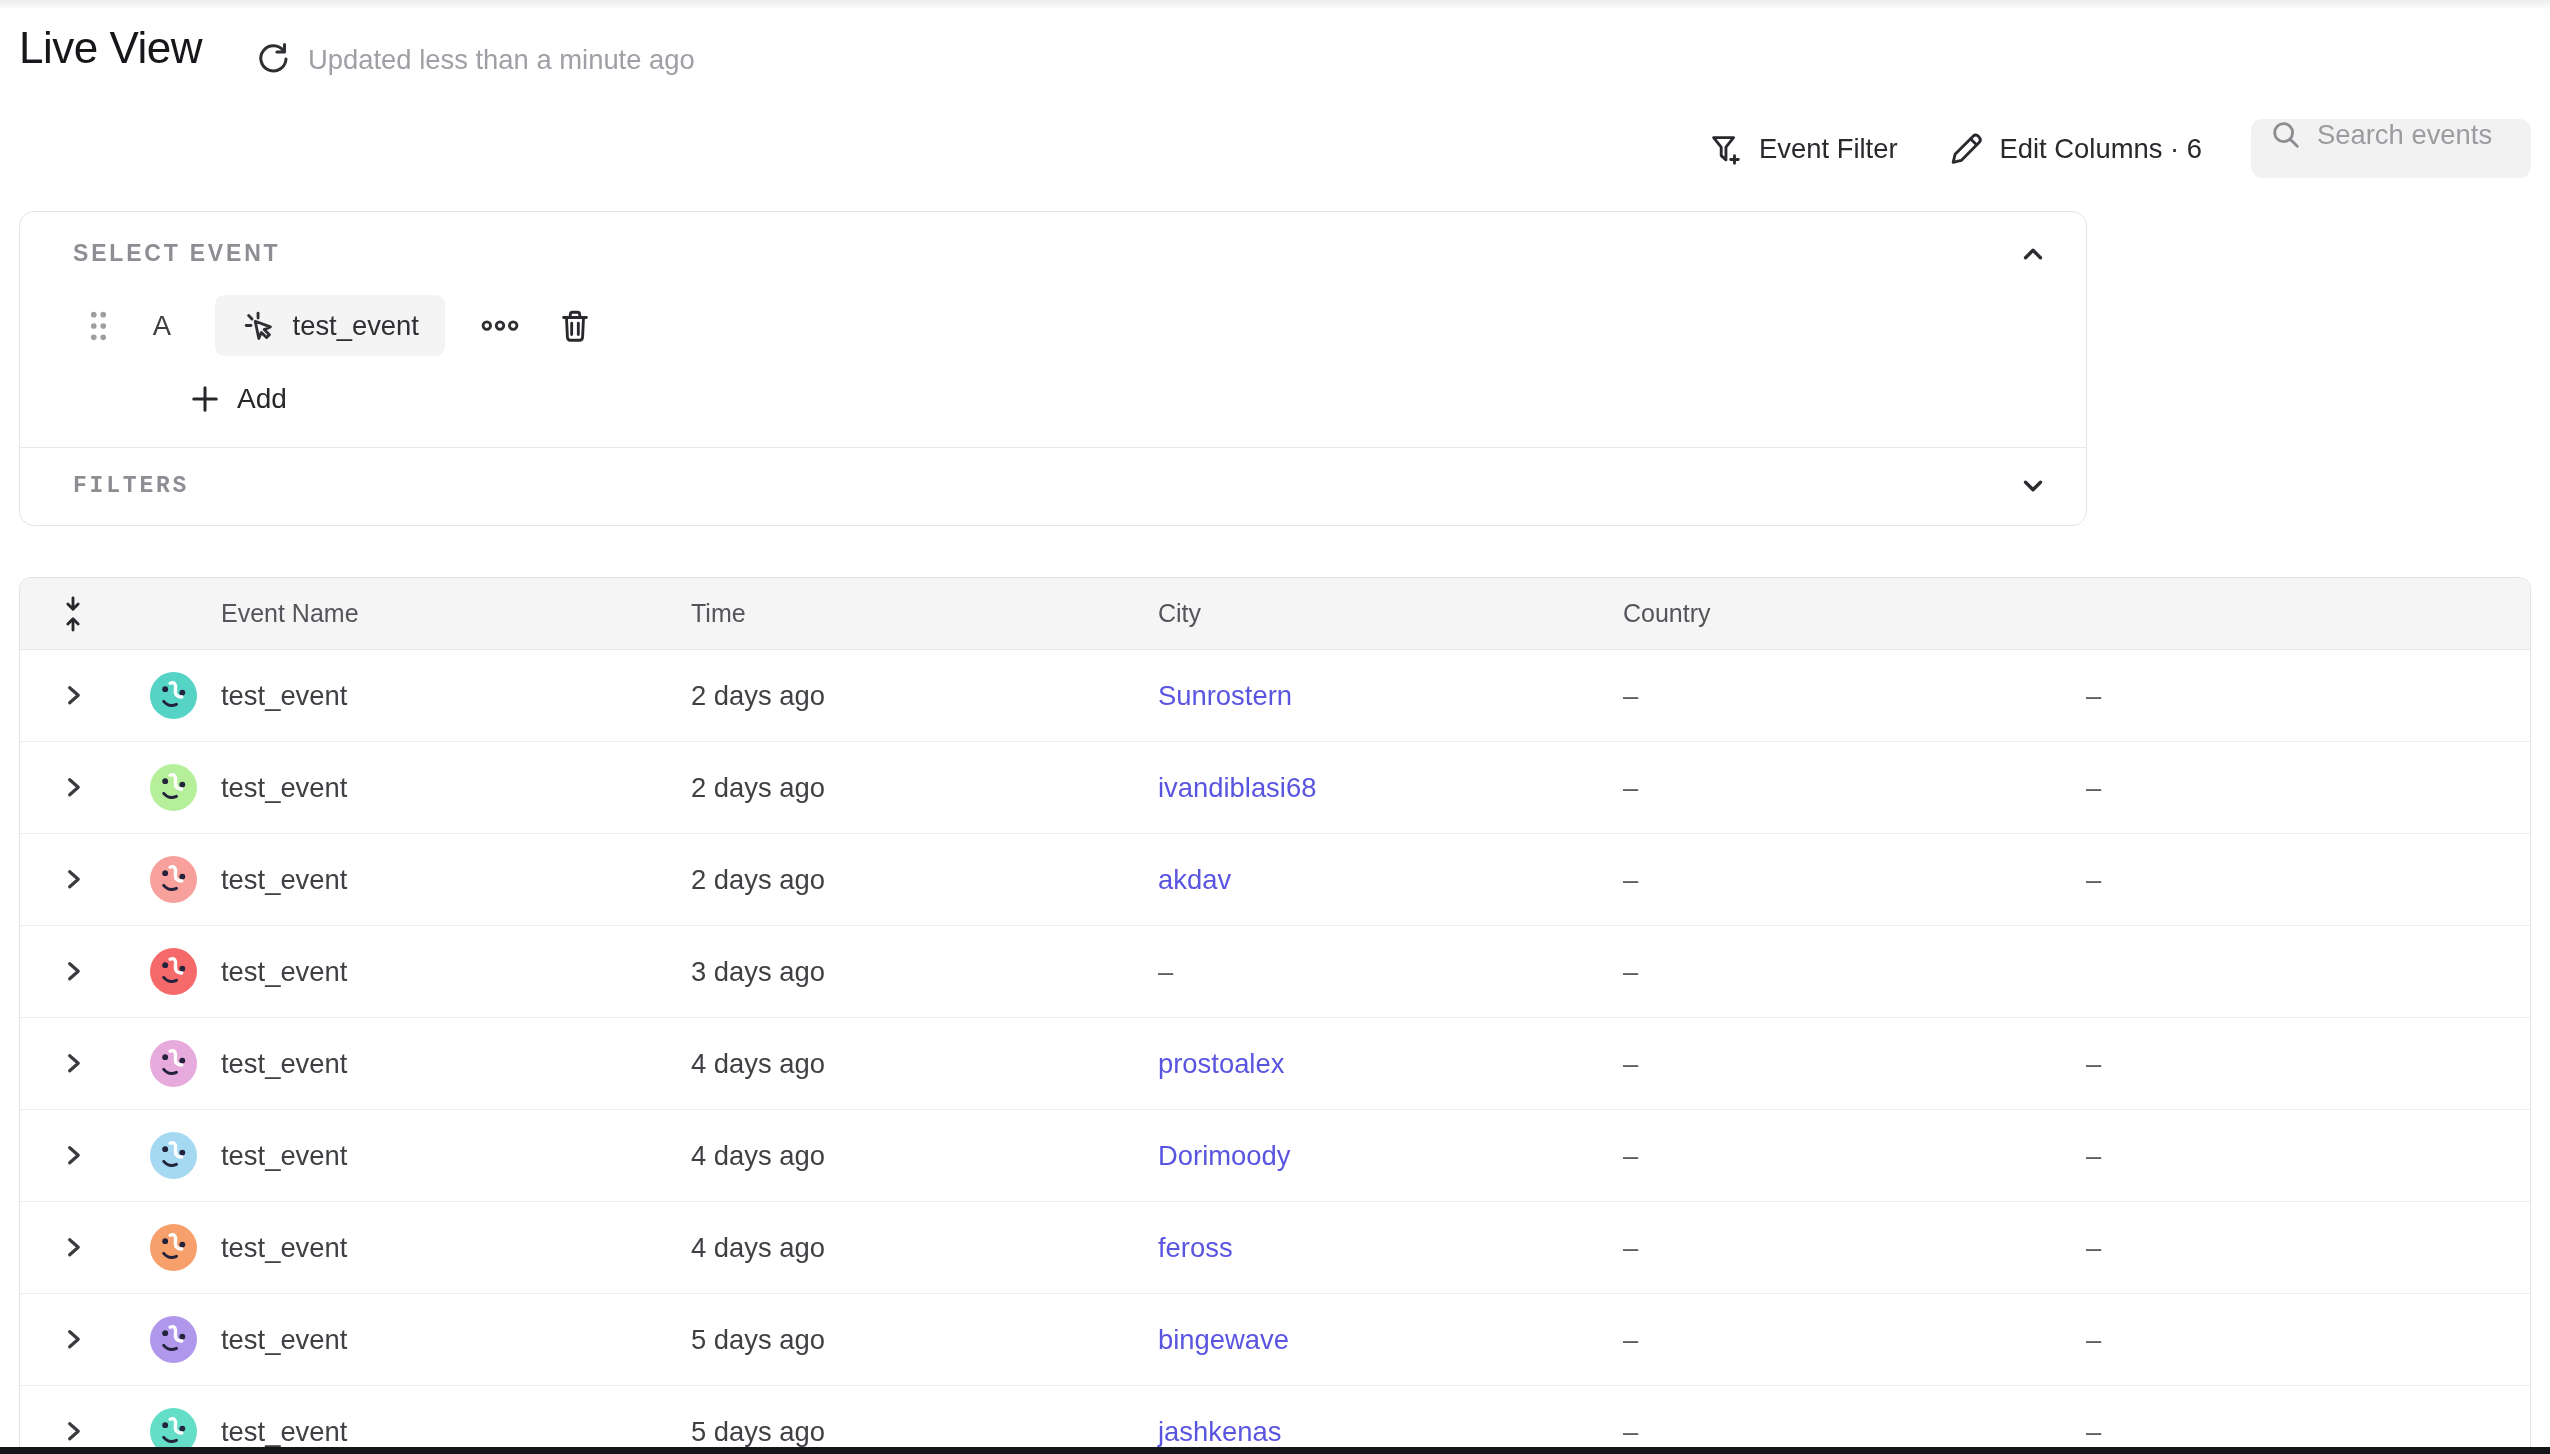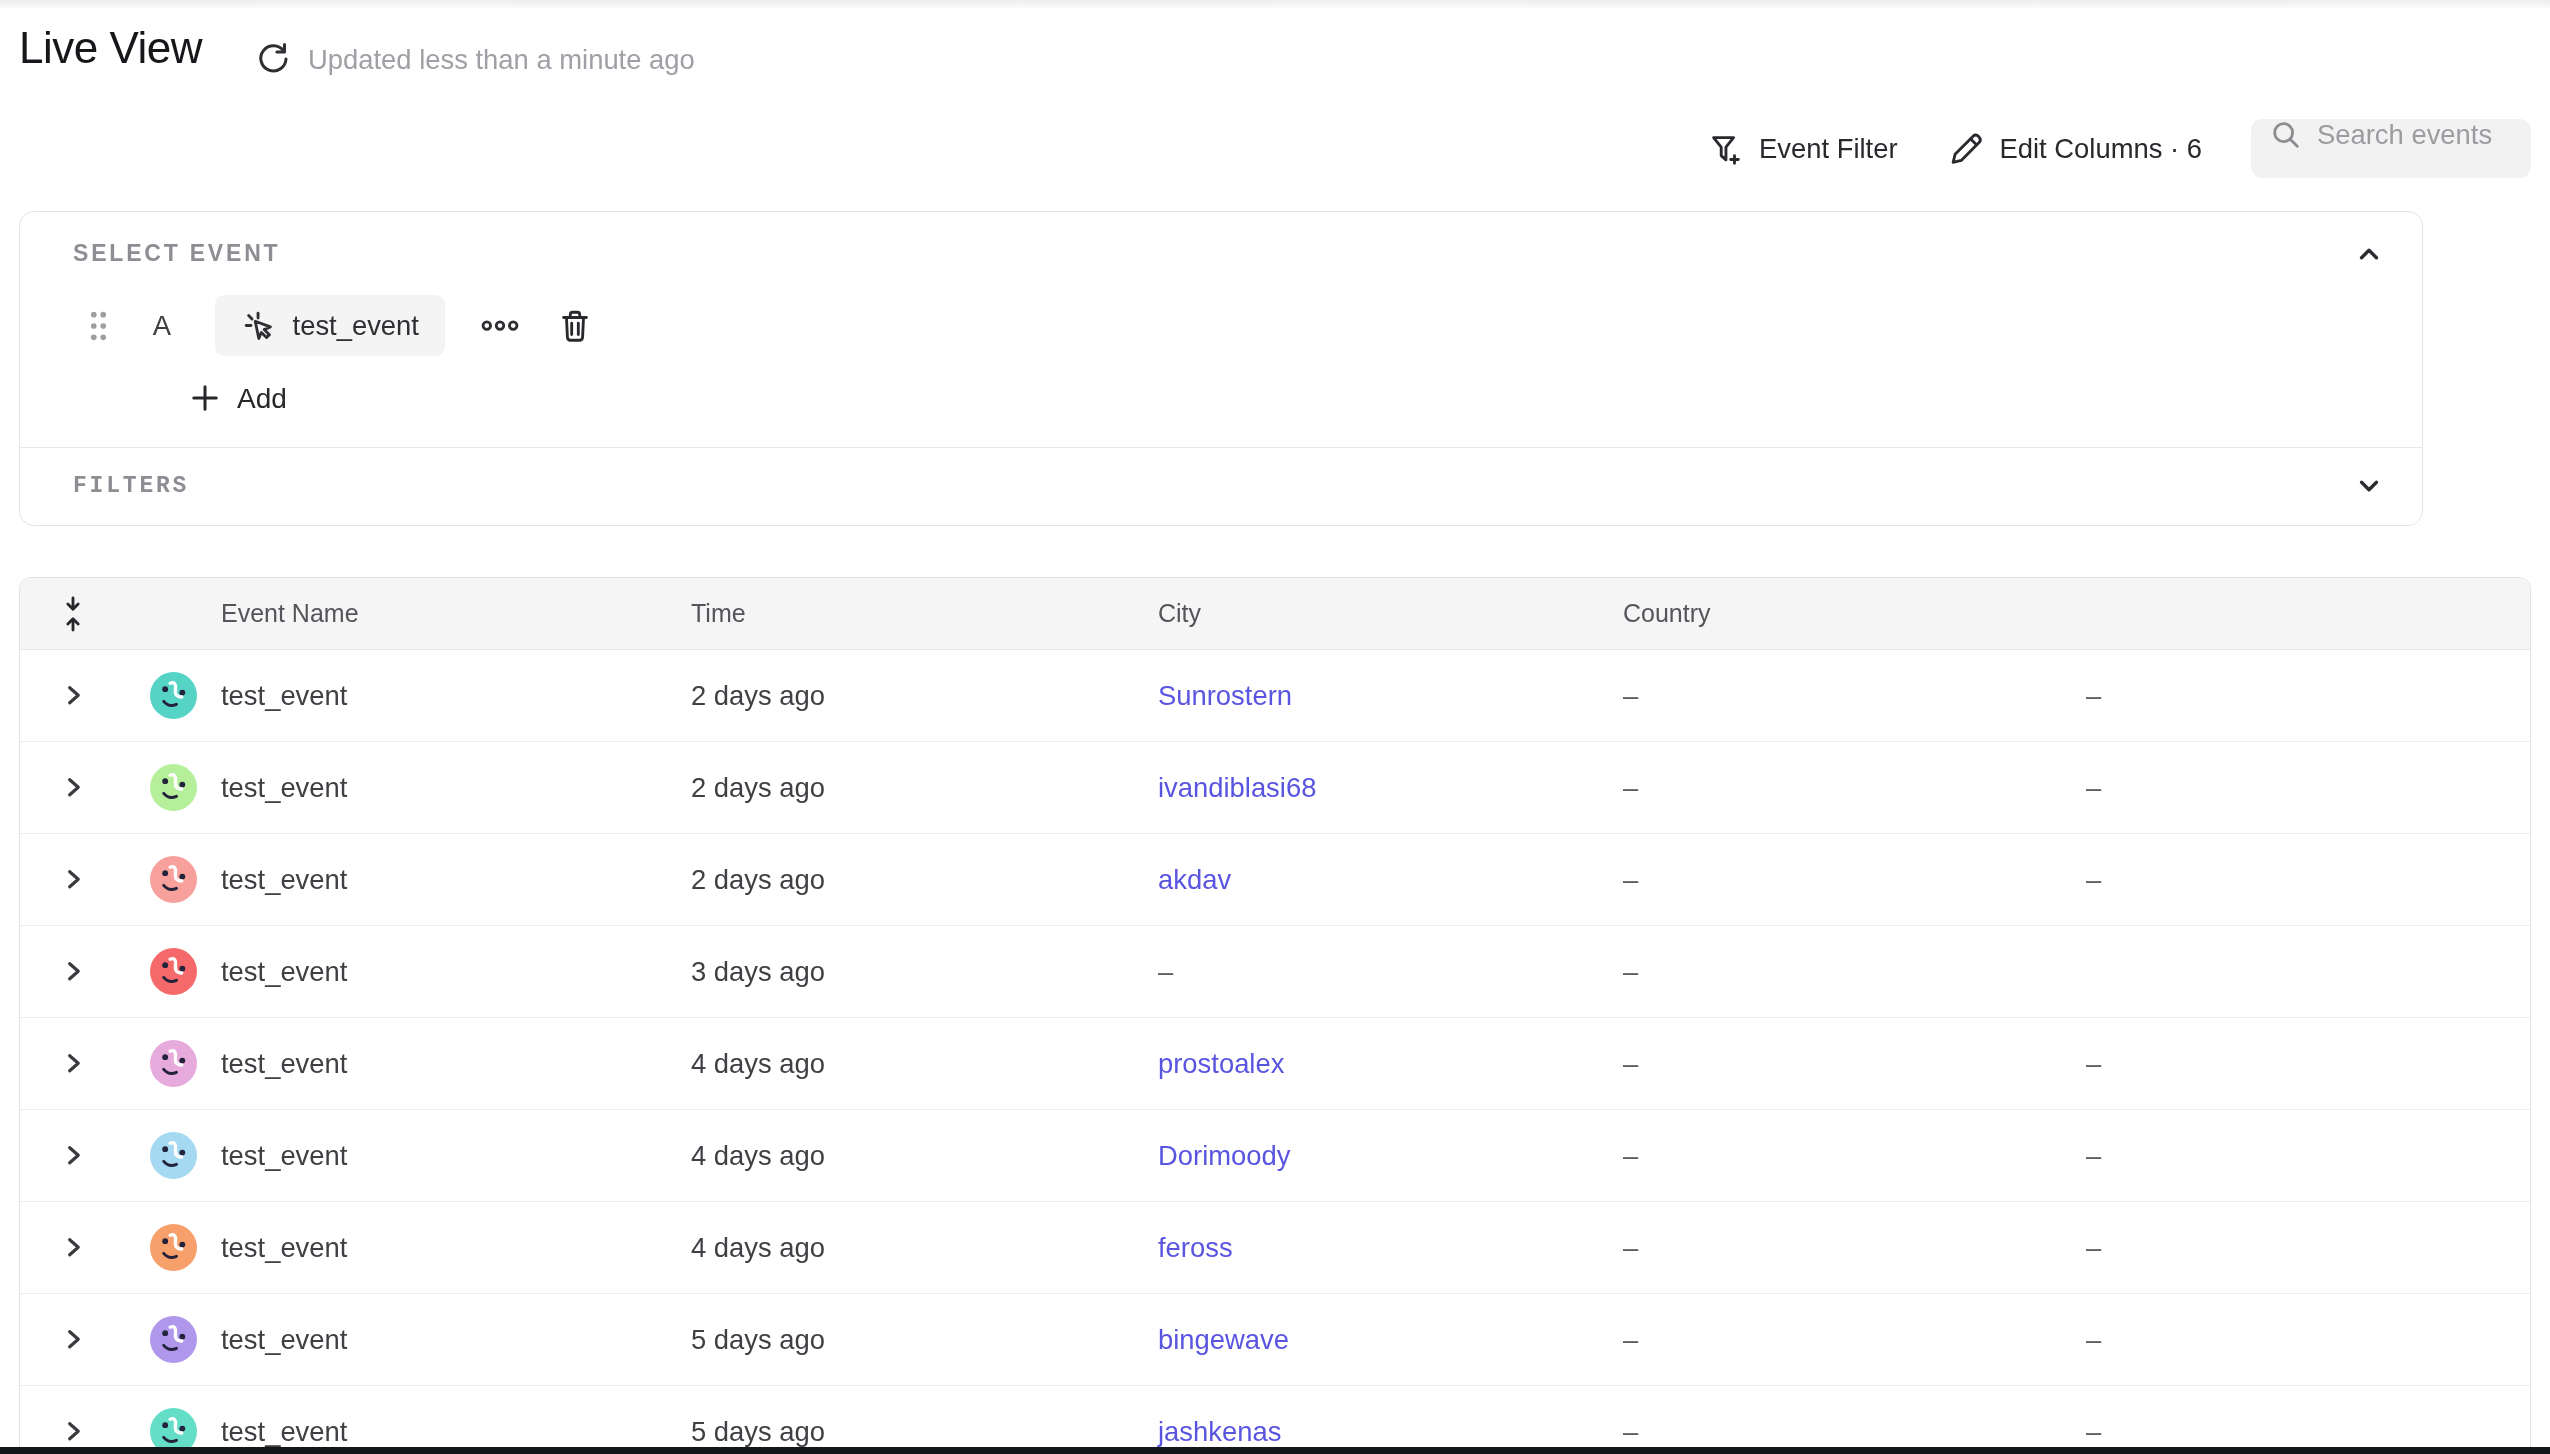--- a/index.html
+++ b/index.html
@@ -23,39 +23,39 @@
   .toolbar { position:absolute; top:119px; right:19px; display:flex; align-items:center; gap:49px; }
   .tool-btn { display:flex; align-items:center; gap:15px; background:none; border:none;
     font-family:inherit; font-size:27.4px; font-weight:500; color:#28282d; cursor:pointer; }
   .search-box { display:flex; align-items:flex-start; gap:15px; width:280px; height:59px;
     background:#f2f2f3; border-radius:11.4px; padding:0 19px; }
   .search-box input { flex:1; min-width:0; border:none; background:transparent; outline:none;
     font-family:inherit; font-size:27.4px; color:#3c3c41; }
   .search-box input::placeholder { color:#9b9ba0; }
 
   
-  .builder-card { position:absolute; left:19px; top:211px; width:2404px;
+  .builder-card { position:absolute; left:19px; top:211px; width:2068px;
     border:0.9px solid #e4e4e6; border-radius:15px; background:#fff; }
   .section-label { font-size:23px; font-weight:600; letter-spacing:2.8px; color:#8d8e93; }
   .sec-select { padding:28px 38px 32px 53px; position:relative; }
   .collapse-toggle { position:absolute; right:34px; background:none; border:none; cursor:pointer;
     width:38px; height:38px; display:flex; align-items:center; justify-content:center; }
   .sec-select .collapse-toggle { top:23px; }
   .event-row { display:flex; align-items:center; margin-top:28px; height:61px; }
   .drag-handle { width:24.6px; display:flex; align-items:center; justify-content:center;
     margin-left:13.2px; cursor:grab; }
   .event-letter { font-size:27.4px; font-weight:500; color:#3e3e42; margin-left:42px; }
   .event-chip { display:flex; align-items:center; gap:17px; margin-left:44px;
     background:#f4f4f5; border:none; border-radius:9.5px; padding:13.2px 26.5px;
     font-family:inherit; font-size:27.4px; font-weight:500; color:#2e2e33; cursor:pointer; }
   .more-btn { background:none; border:none; cursor:pointer; margin-left:36px;
     display:flex; align-items:center; }
   .trash-btn { background:none; border:none; cursor:pointer; margin-left:38px;
     display:flex; align-items:center; }
-  .add-btn { display:flex; align-items:flex-start; gap:17px; margin:26.5px 0 0 117px;
+  .add-btn { display:flex; align-items:center; gap:17px; margin:26.5px 0 0 117px;
     background:none; border:none; font-family:inherit; font-size:28px; font-weight:500;
     color:#27272b; cursor:pointer; }
   .card-divider { height:0.9px; background:#e8e8ea; }
   .sec-filters { position:relative; height:78px; display:flex; align-items:center; padding-left:53px;font-family:Liberation Mono, monospace; }
   .sec-filters .collapse-toggle { top:20px; }
 
   
   .table-card { position:absolute; left:19px; top:577px; width:2512px;
     border:0.9px solid #e3e3e5; border-radius:11.4px 11.4px 0 0; background:#fff; overflow:hidden; }
   .thead, .trow { display:grid;

